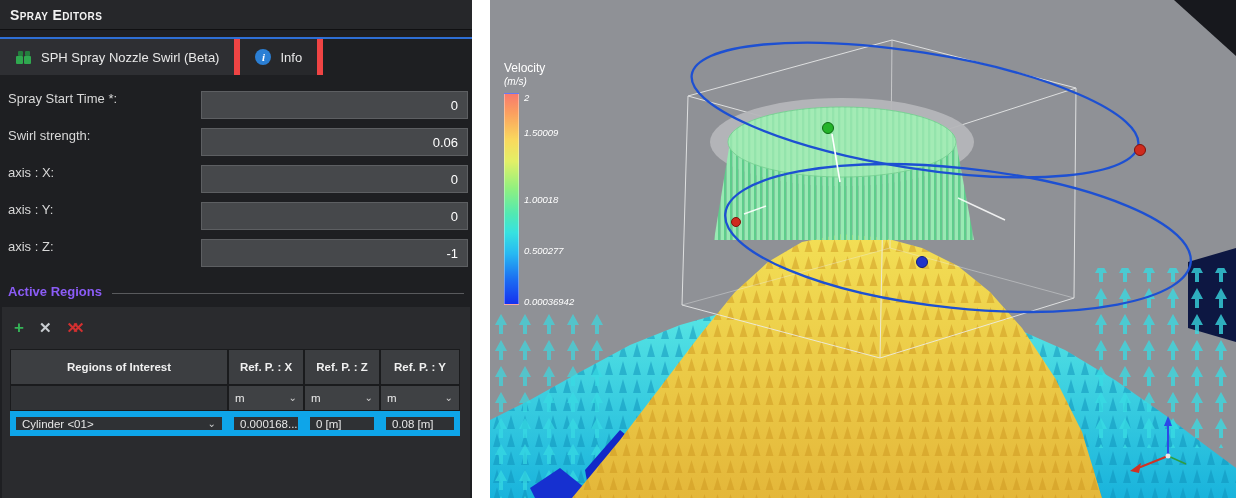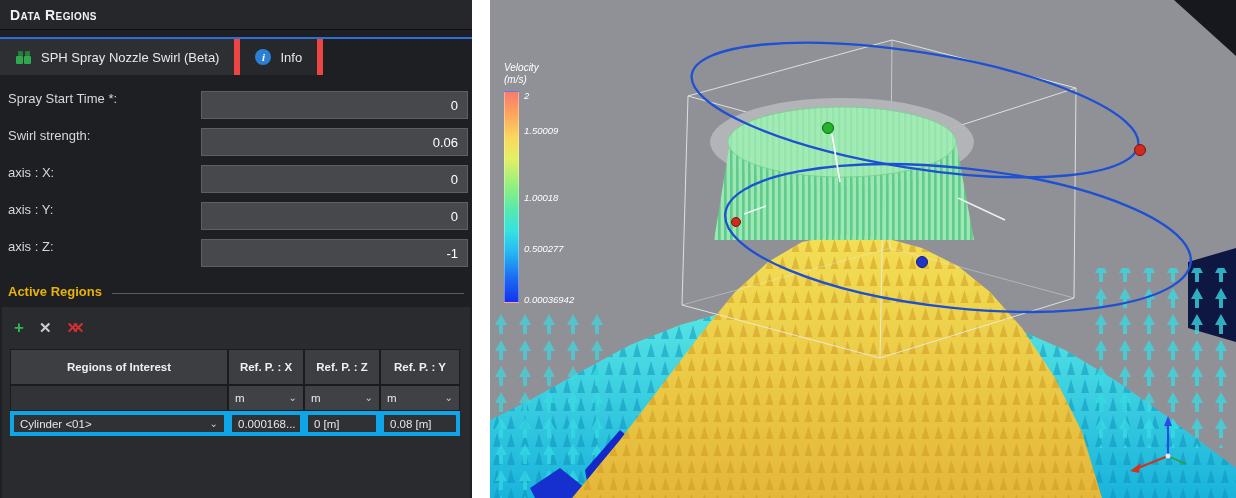--- a/index.html
+++ b/index.html
@@ -27,21 +27,21 @@
                font-family:"Liberation Serif", serif; }
 
   .form { margin-top:16px; padding:0 4px 0 8px; }
   .field-row { display:flex; align-items:flex-start; height:30px; margin:7px 0;gap:8px; }
   .field-label { flex:0 0 185px; font-size:13px; color:#d8d8d8; }
   .field-input { flex:1; height:28px; background:#46484b; border:1px solid #5d5f62;
                  color:#ffffff; text-align:right; padding:0 9px; font-size:13px;
                  font-family:"Liberation Sans", sans-serif; outline:none; }
 
   .section-row { display:flex; align-items:center; gap:10px; margin:15px 8px 6px 8px; }
-  .section-title { font-size:13px; font-weight:bold; color:#eab308; white-space:nowrap; }
+  .section-title { font-size:13px; font-weight:bold; color:#8b5cf6; white-space:nowrap; }
   .section-rule { flex:1; height:1px; background:#595a5d; margin-top:4px; }
 
   .subpanel { background:#2a2b2e; margin:8px 2px 0 2px; padding:10px 8px 0 8px;
               height:260px; }
   .toolbar { display:flex; align-items:center; gap:15px; margin:2px 0 13px 4px;
              font-size:17px; font-weight:bold; }
   .tool { cursor:pointer; line-height:1; }
   .tool-add { color:#35b457; }
   .tool-x { color:#c9cdd1; font-size:15px; }
   .tool-xx { color:#d23030; font-size:15px; }
@@ -49,32 +49,32 @@
 
   .tbl { display:grid; grid-template-columns:218px 76px 76px 80px; font-size:11.5px; }
   .th { background:#3c3e41; border:1px solid #1a1b1d; height:36px; display:flex;
         align-items:center; justify-content:center; font-weight:bold; color:#f0f0f0;
         text-align:center; }
   .unit-blank { background:#313336; border:1px solid #1a1b1d; height:26px; }
   .unit-cell { background:#3f4144; border:1px solid #1a1b1d; height:26px;
                display:flex; align-items:center; justify-content:space-between;
                padding:0 6px; cursor:pointer; color:#eaeaea; }
   .chev { font-size:10px; color:#cfcfcf; line-height:1; }
-  .td { background:#2f3134; border:4px solid #0ea5e9; height:25px; display:flex;
+  .td { background:#2f3134; border:6px solid #0ea5e9; height:25px; display:flex;
         align-items:center; padding:0 6px; color:#e6e6e6; }
   .td.dropdown { justify-content:space-between; cursor:pointer; }
 
   
   .gap { width:18px; flex:0 0 18px; background:#ffffff; }
   .viewport { position:relative; width:746px; height:498px; background:#8f9196;
               overflow:hidden; flex:0 0 746px; }
   .viewport svg { position:absolute; inset:0; }
 
   .legend { position:absolute; left:14px; top:62px; color:#ffffff; z-index:5; }
-  .legend-title { font-size:10px; font-style:italic; line-height:1.15; }
+  .legend-title { font-size:12px; line-height:1.15; }
   .legend-unit { font-size:10px; font-style:italic; }
   .colorbar-wrap { display:flex; margin-top:6px; }
   .colorbar { width:15px; height:212px;
     background:linear-gradient(to bottom,
       #f87a6d 0%, #fb9f5f 9%, #f9d95d 22%, #e3f066 32%, #90f07f 45%,
       #52e9b2 57%, #36e2e0 66%, #27b9f2 76%, #1b6ff2 88%, #1531ef 100%);
     border:1px solid rgba(255,255,255,.35); }
   .ticks { position:relative; width:70px; margin-left:5px; font-size:9.5px;
            font-style:italic; }
   .tick { position:absolute; left:0; white-space:nowrap; }
@@ -82,21 +82,21 @@
   .tick.t3 { top:152px; } .tick.t4 { top:203px; }
 </style>
 </head>
 <body>
 
 <div class="app">
 
   <section class="panel">
 
     <header class="panel-header">
-      <span>Data Regions</span>
+      <span>Spray Editors</span>
     </header>
 
     <div class="accent-line"></div>
 
     <div class="tabs">
       <div class="tab active">
         <svg class="module-icon" viewBox="0 0 17 15">
           <rect x="1" y="6" width="7" height="8" rx="1" fill="#2fa84f"></rect>
           <rect x="9" y="6" width="7" height="8" rx="1" fill="#2fa84f"></rect>
           <rect x="3" y="1" width="5" height="5" rx="1" fill="#247f3d"></rect>

